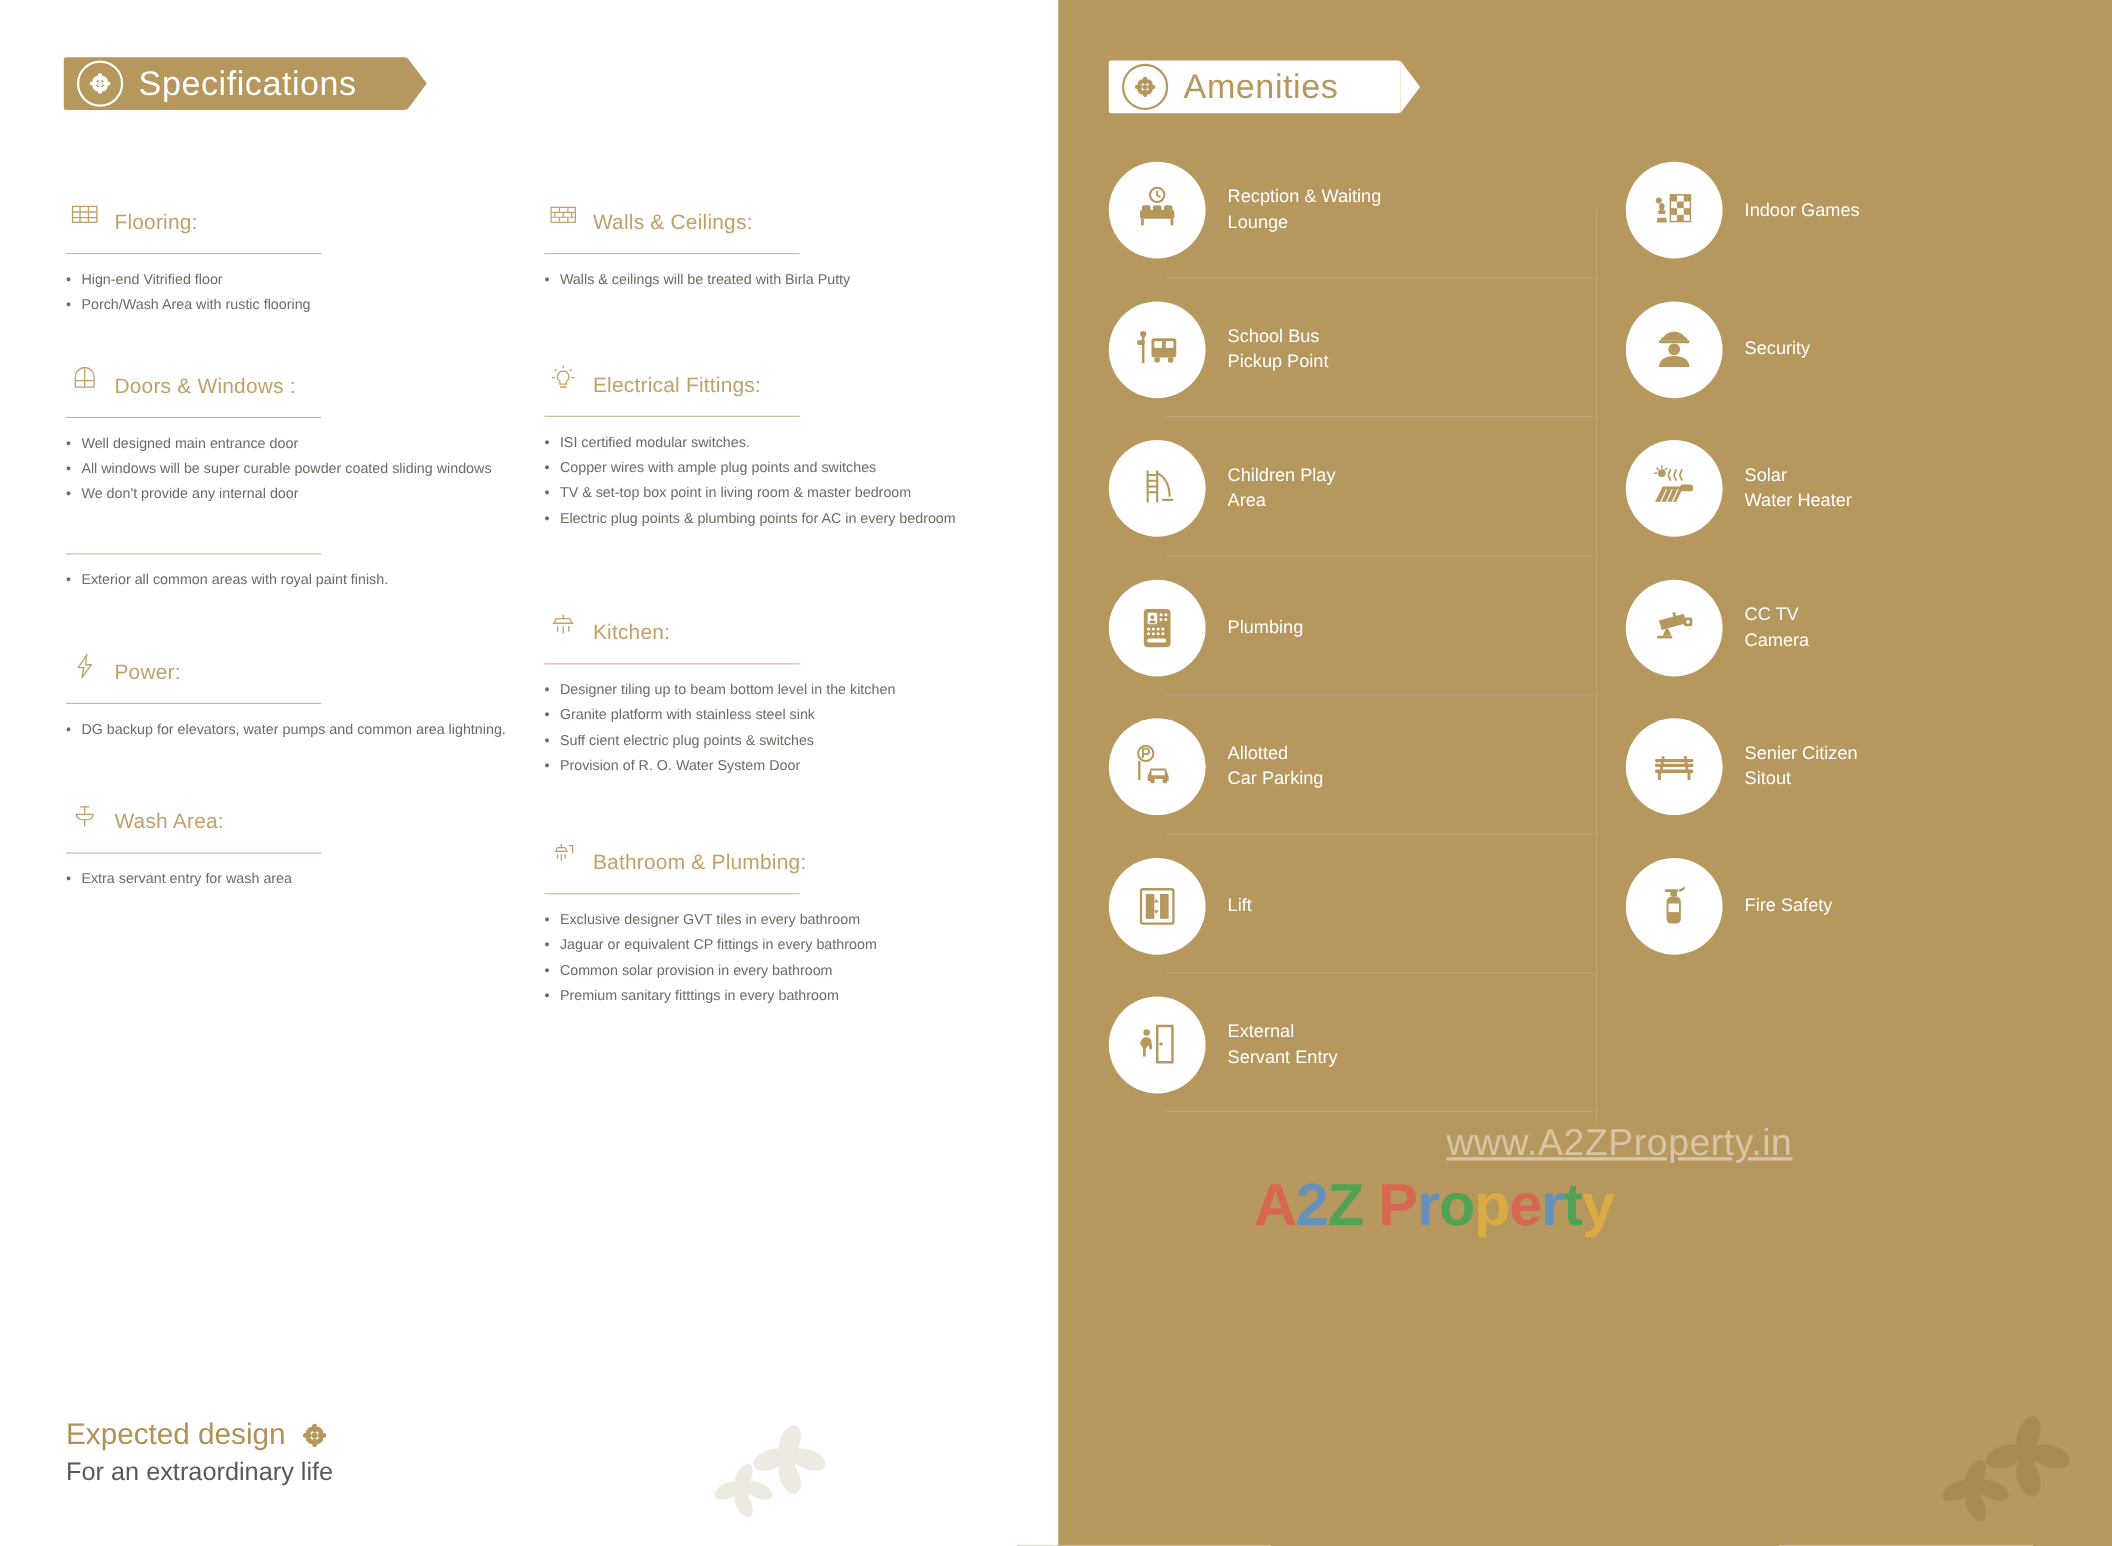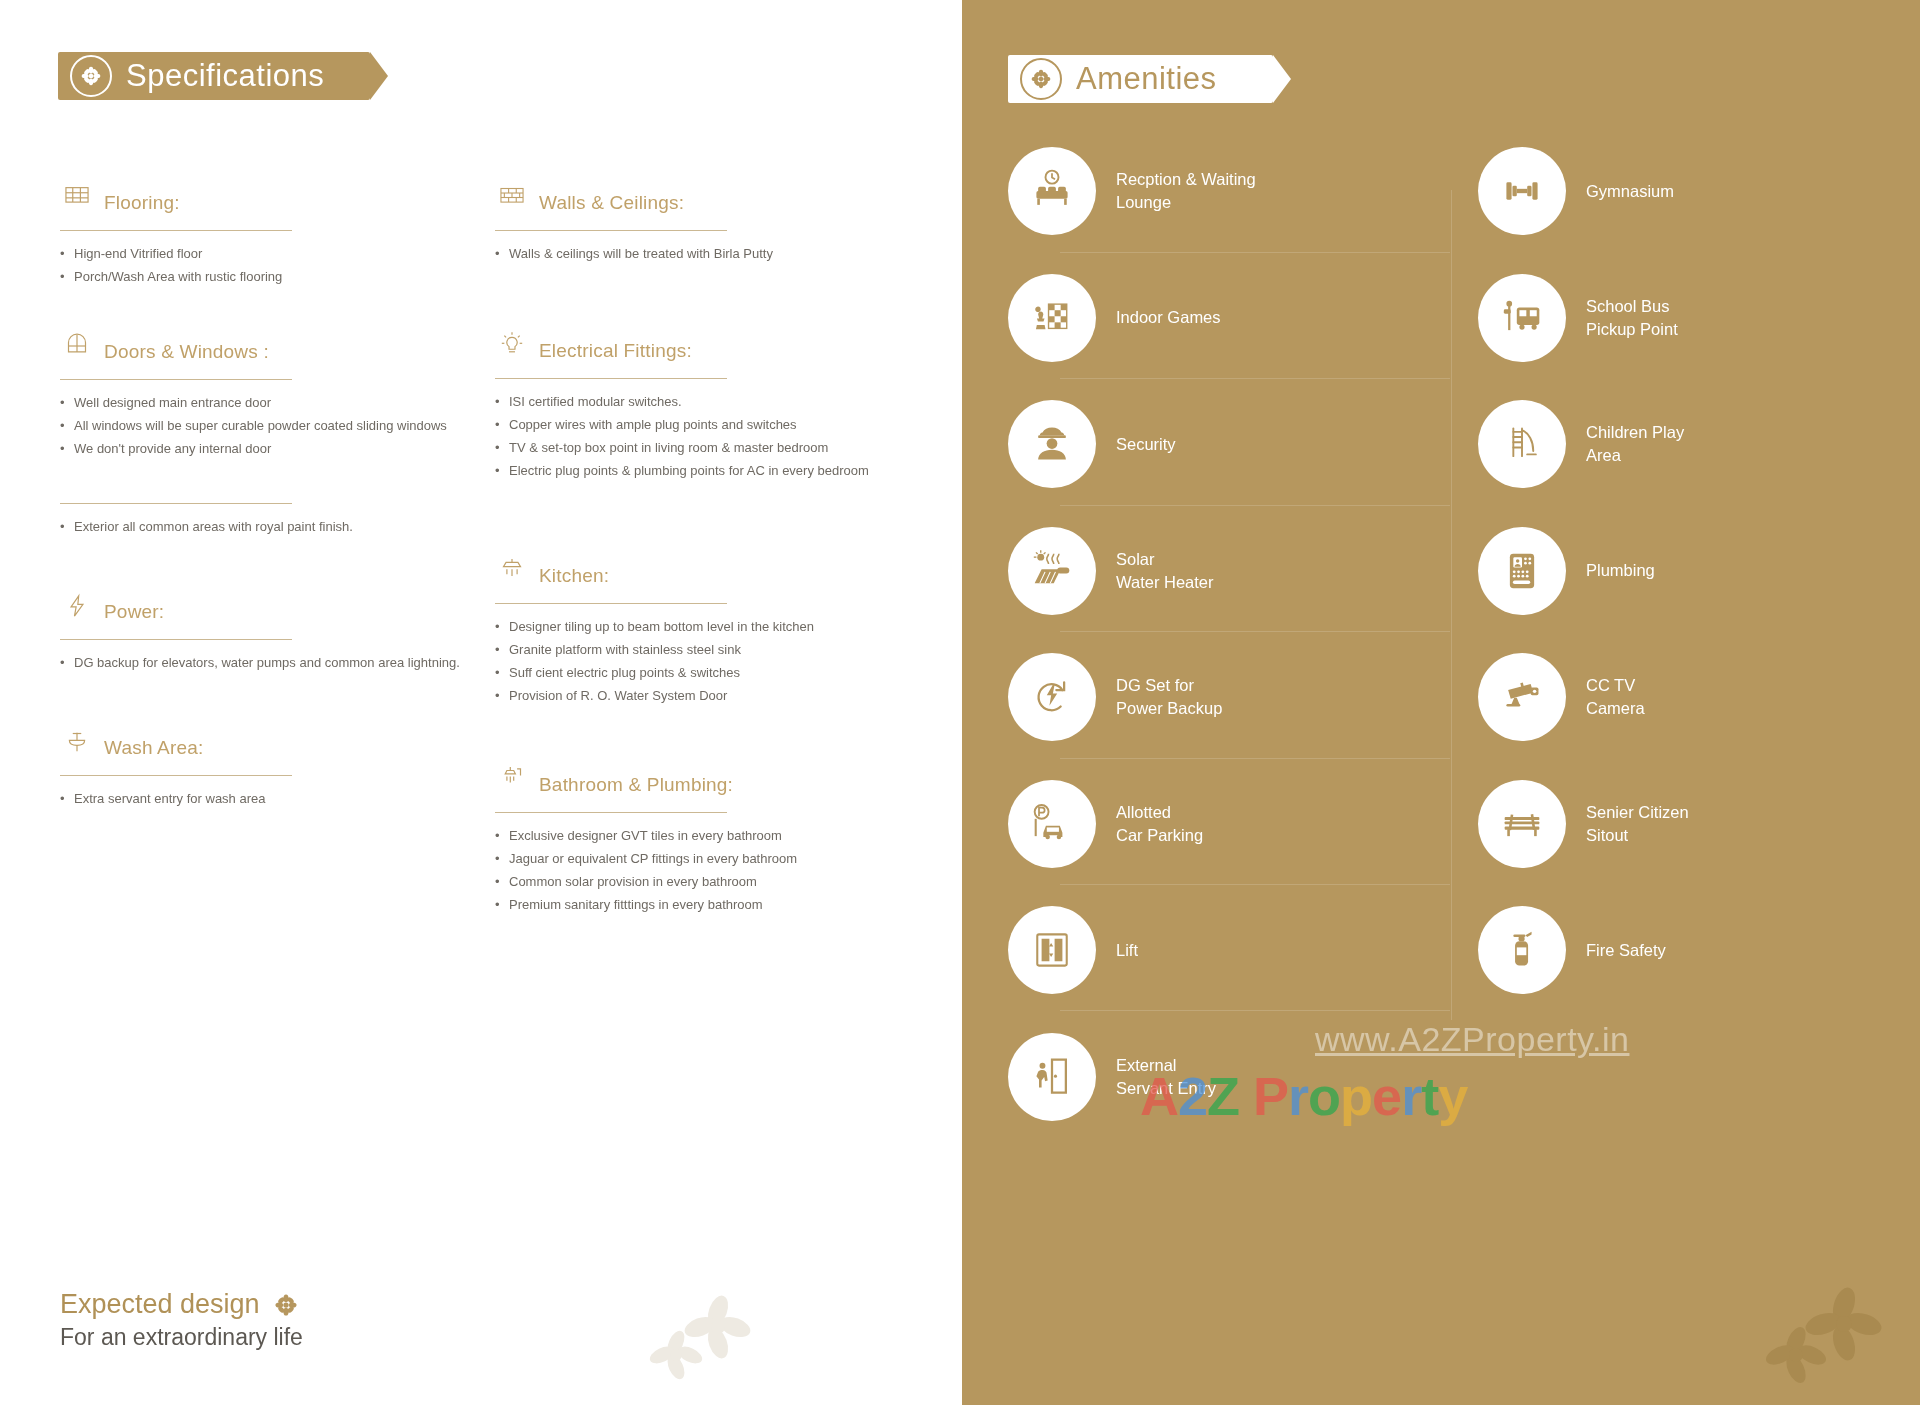--- a/index.html
+++ b/index.html
@@ -561,34 +561,20 @@
           <rect x="37" y="25" width="9" height="6" rx="2"></rect>
           <rect x="13" y="39" width="3" height="7"></rect>
               <rect x="44" y="39" width="3" height="7"></rect>
         </g>
           </svg>
       </div>
       <div class="amen-label">Recption &amp; Waiting
 Lounge</div>
     </div>
 
-    <div class="amen-item">
-      <div class="amen-circle">
-        <svg viewBox="0 0 60 60">
-            <g fill="currentColor">
-          <rect x="12" y="20" width="6" height="20" rx="1.5"></rect>
-          <rect x="42" y="20" width="6" height="20" rx="1.5"></rect>
-          <rect x="19" y="24" width="5" height="12" rx="1.5"></rect>
-          <rect x="36" y="24" width="5" height="12" rx="1.5"></rect>
-          <rect x="24" y="27.5" width="12" height="5"></rect>
-        </g>
-          </svg>
-      </div>
-      <div class="amen-label">Gymnasium</div>
-    </div>
 
     <div class="amen-item">
       <div class="amen-circle">
         <svg viewBox="0 0 60 60">
             <g fill="currentColor">
           <g>
             <rect x="26" y="14" width="7" height="7"></rect>
                 <rect x="40" y="14" width="7" height="7"></rect>
             <rect x="33" y="21" width="7" height="7"></rect>
                 <rect x="47" y="21" width="0" height="0"></rect>
@@ -703,33 +689,20 @@
             <circle cx="31" cy="36" r="1.6"></circle>
                 <circle cx="36" cy="36" r="1.6"></circle>
             <rect x="19.5" y="41" width="20" height="4" rx="2"></rect>
           </g>
         </g>
           </svg>
       </div>
       <div class="amen-label">Plumbing</div>
     </div>
 
-    <div class="amen-item">
-      <div class="amen-circle">
-        <svg viewBox="0 0 60 60">
-            <g fill="none" stroke="currentColor" stroke-width="2.6" stroke-linecap="round">
-          <path d="M42 22a15 15 0 1 0-2 19"></path>
-          <path d="M44 13v9h-9"></path>
-        </g>
-            <path d="M31 16l-7 12h5l-2 12 9-14h-5l2-10z" fill="currentColor"></path>
-          </svg>
-      </div>
-      <div class="amen-label">DG Set for
-Power Backup</div>
-    </div>
 
     <div class="amen-item">
       <div class="amen-circle">
         <svg viewBox="0 0 60 60">
             <g fill="currentColor">
           <path d="M14 22l26-7 3 10-26 7z"></path>
           <rect x="40" y="19" width="9" height="9" rx="2"></rect>
           <circle cx="44.5" cy="23.5" r="2" fill="#ffffff"></circle>
           <path d="M24 31l3 7h-9l3-7z"></path>
           <rect x="12" y="38" width="16" height="3" rx="1.5"></rect>

